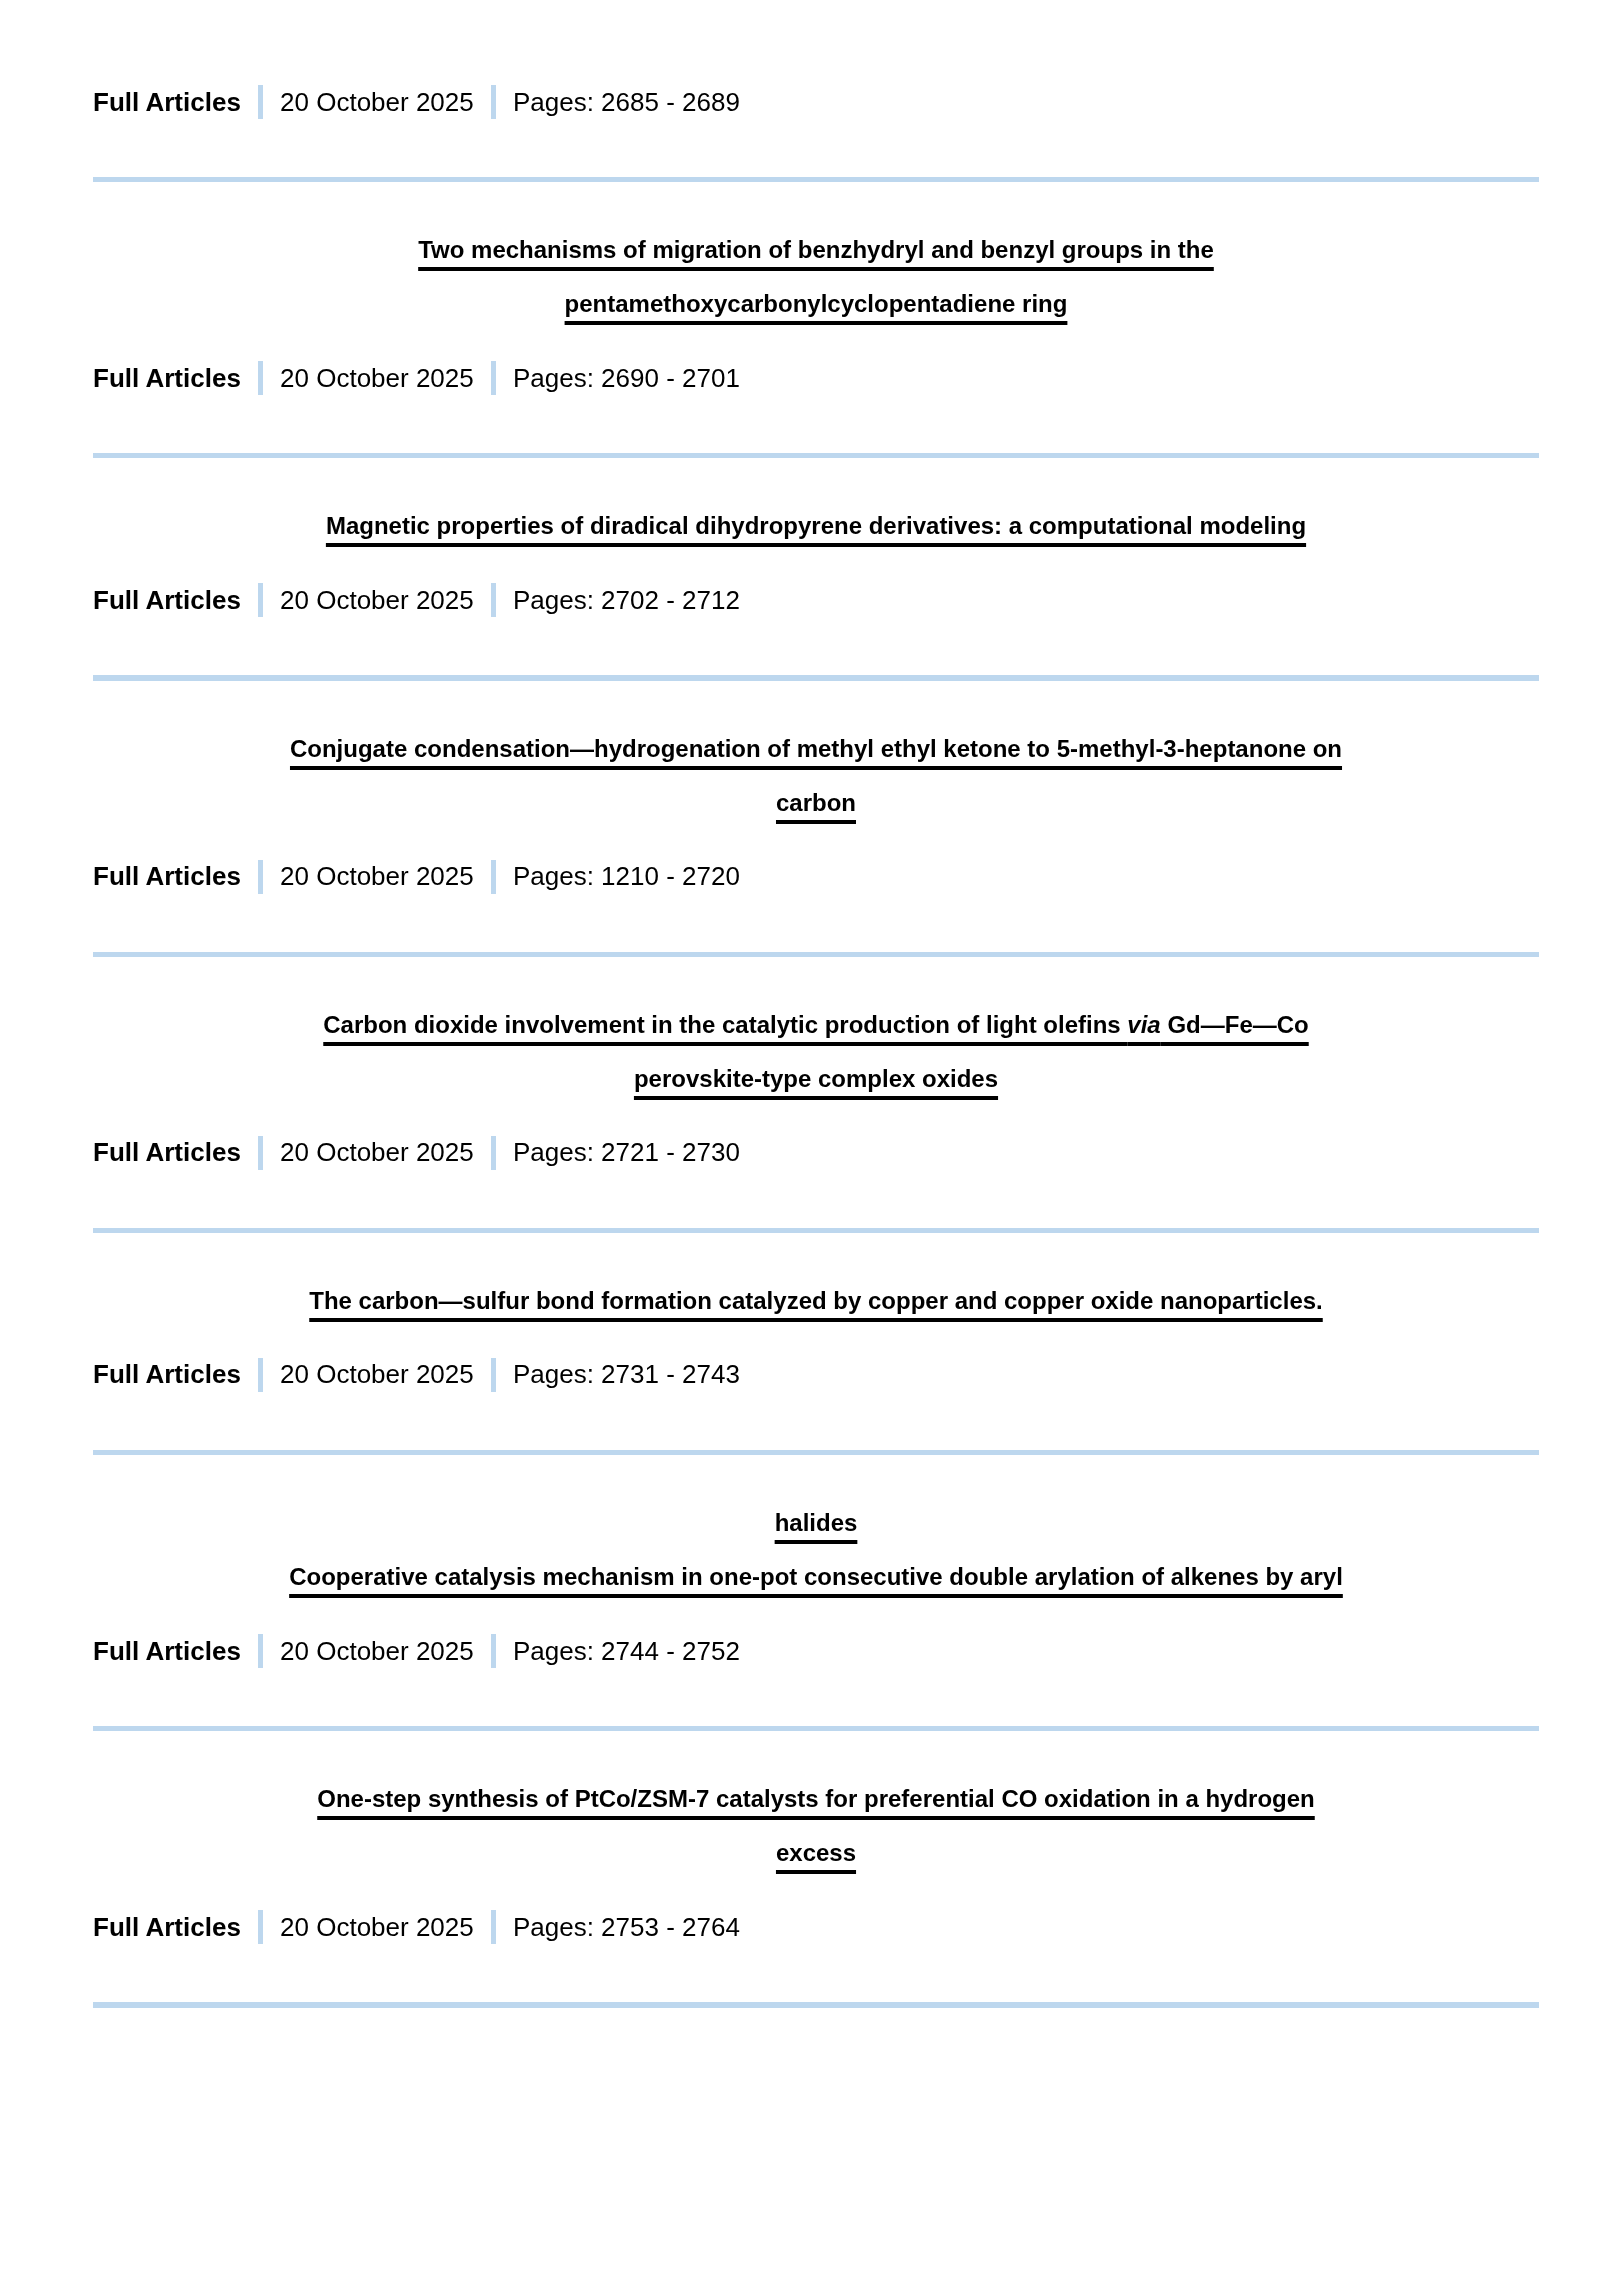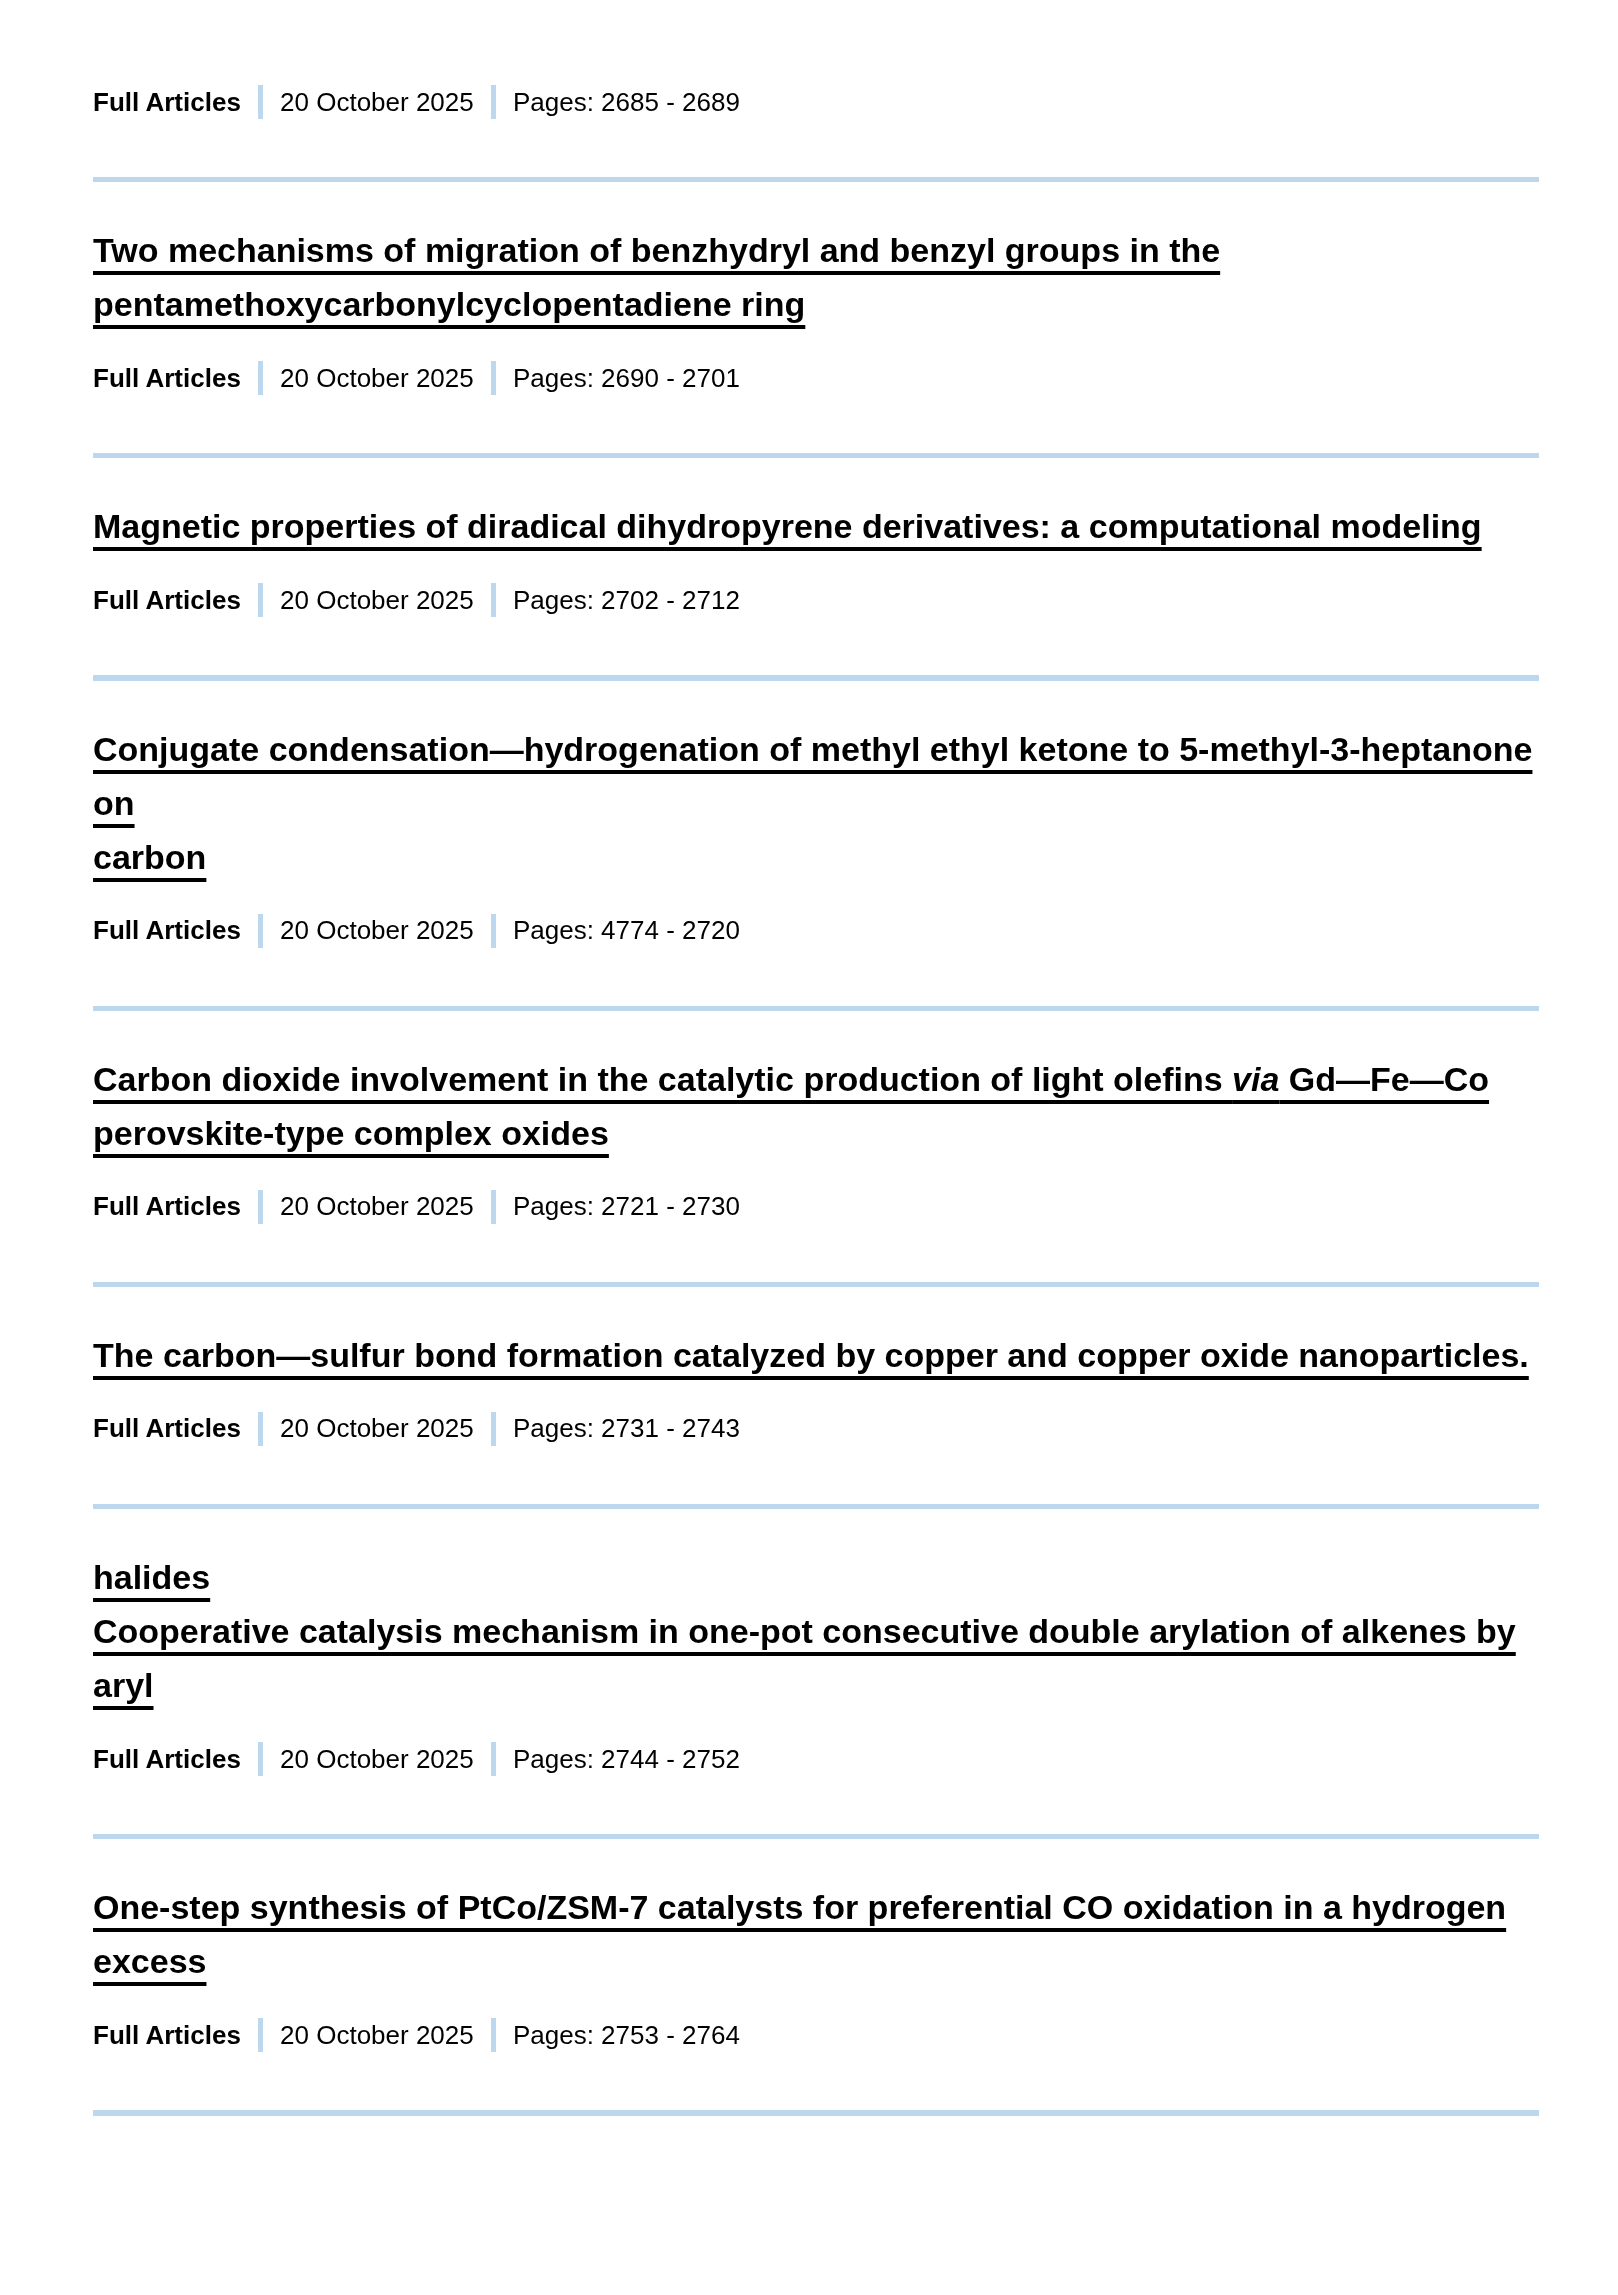--- a/index.html
+++ b/index.html
@@ -11,24 +11,25 @@
     background: var(--paper);
     color: var(--ink);
     font-family: "Liberation Sans", sans-serif;
   }
   .toc {
     padding: 85px 79px 0 93px;
   }
   .entry { margin: 0; }
   .title {
     margin: 41px 0 0 0;
-    font-size: 34px;
+    font-size: 24px;
     font-weight: bold;
     line-height: 54px;
     cursor: pointer;
+    text-align: center;
   }
   .title-line {
     text-decoration: underline;
     text-decoration-thickness: 3.9px;
     text-underline-offset: 9.2px;
     text-decoration-skip-ink: none;
     text-decoration-color: var(--ink);
   }
   .title-line em { }
   .meta {
@@ -97,21 +98,21 @@
     <article class="entry">
       <h3 class="title">
         <div class="title-line"><span>Conjugate condensation—hydrogenation of methyl ethyl ketone to 5-methyl-3-heptanone on</span></div>
         <div class="title-line"><span>carbon</span></div>
       </h3>
       <div class="meta">
         <span class="category">Full Articles</span>
         <span class="vsep"></span>
         <span class="date">20 October 2025</span>
         <span class="vsep"></span>
-        <span class="pages">Pages: 4774 - 2720</span>
+        <span class="pages">Pages: 1210 - 2720</span>
       </div>
       <div class="divider"></div>
     </article>
     <article class="entry">
       <h3 class="title">
         <div class="title-line"><span>Carbon dioxide involvement in the catalytic production of light olefins </span><em>via</em><span> Gd—Fe—Co</span></div>
         <div class="title-line"><span>perovskite-type complex oxides</span></div>
       </h3>
       <div class="meta">
         <span class="category">Full Articles</span>

